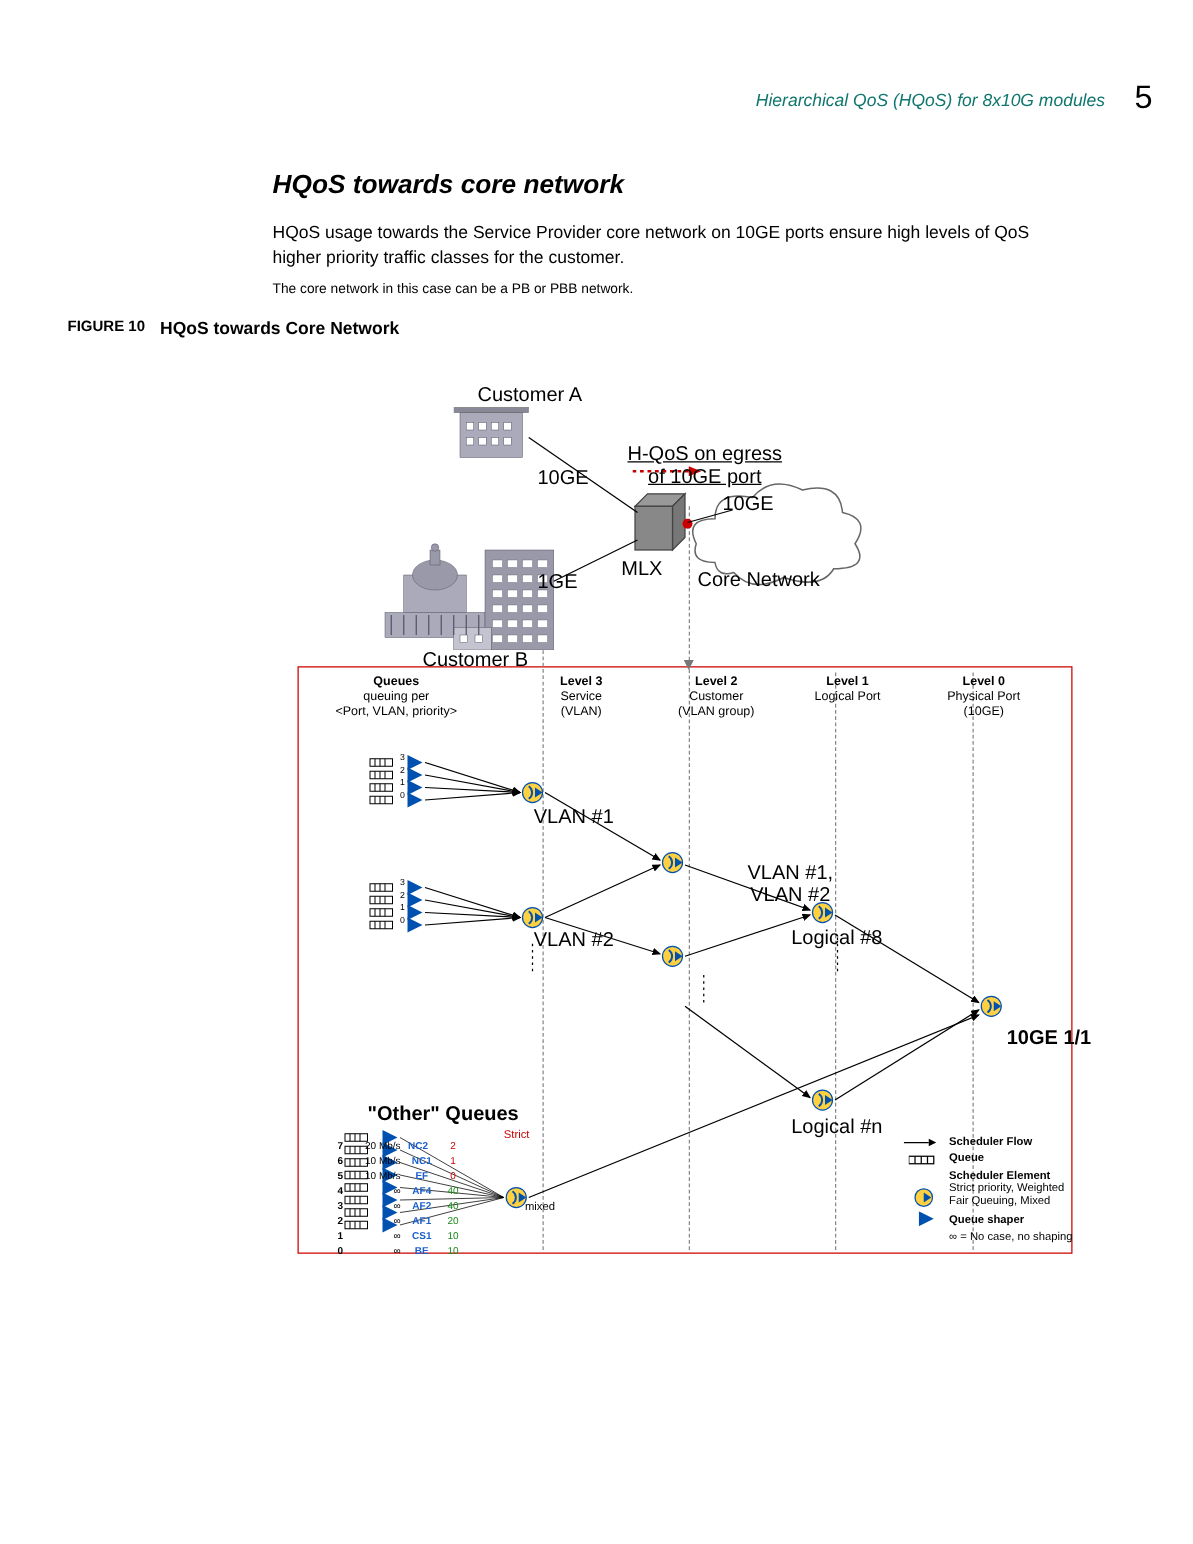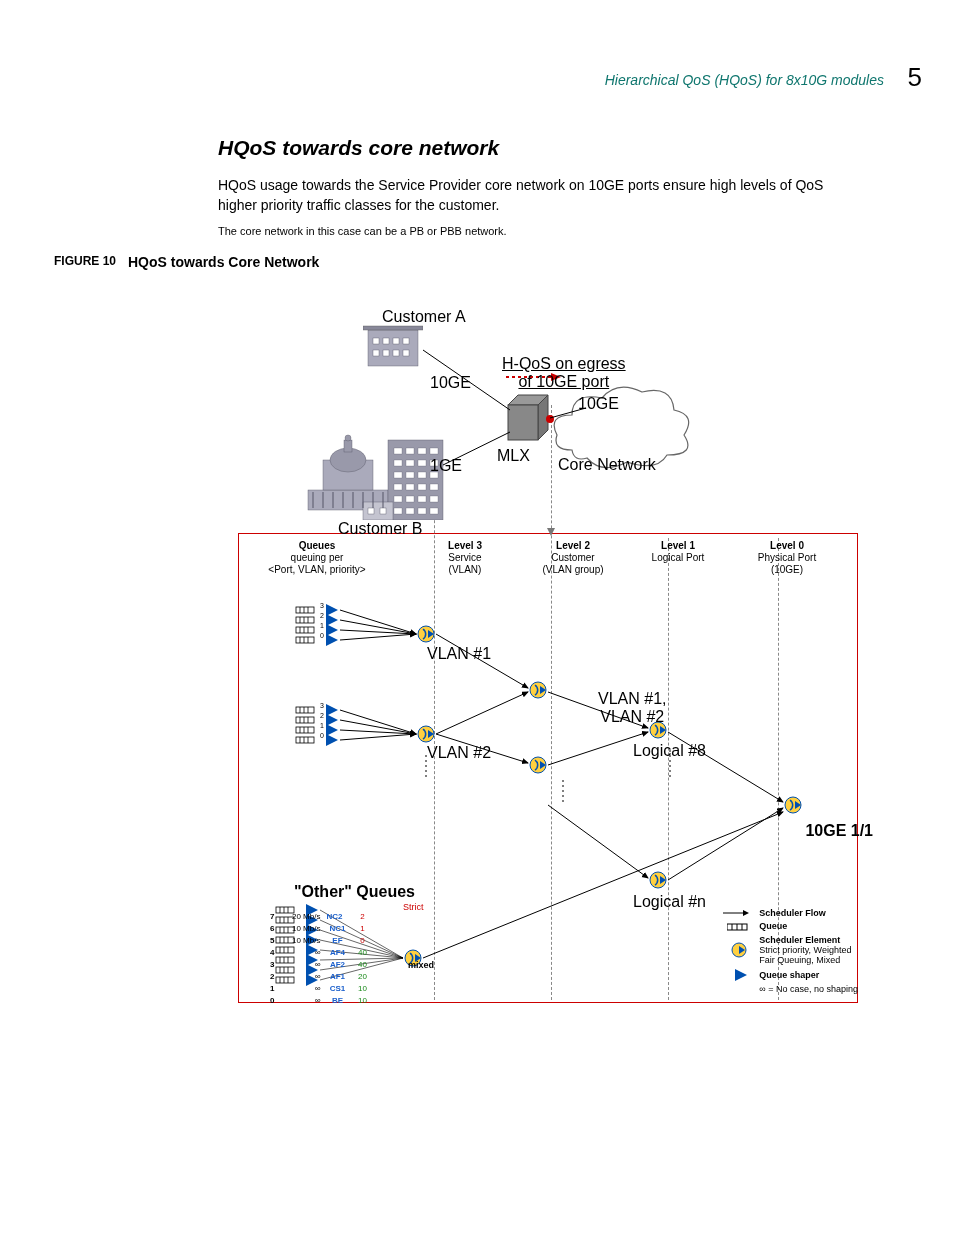--- a/index.html
+++ b/index.html
@@ -95,23 +95,23 @@
   .col-l1 { left:390px; width:100px; }
   .col-l0 { left:494px; width:110px; }
   .lbl-vlan1 { left:189px; top:365px; }
   .lbl-vlan2 { left:189px; top:464px; }
   .lbl-v12   { left:320px; top:410px; text-align:center; line-height:1.1;margin-left:40px; }
   .lbl-log1  { left:395px; top:462px; }
   .lbl-logn  { left:395px; top:613px; }
   .lbl-10ge11{ right:5px; top:542px; font-weight:bold; }
   .lbl-other { left:56px; top:603px; font-weight:bold; }
   .lbl-strict{ left:165px; top:622px; color:#cc0000; font-size:9px; }
-  .lbl-mixed { left:170px; top:680px; font-size:9px;font-weight:bold; }
+  .lbl-mixed { left:182px; top:680px; font-size:9px; }
   .legend { position:absolute; right:20px; top:628px; font-size:9px; line-height:1.15; }
-  .legend-row { display:flex; align-items:center; gap:10px; margin-bottom:3px; }
+  .legend-row { display:flex; align-items:flex-end; gap:10px; margin-bottom:3px; }
   .legend-row .txt b { font-weight:bold; }
   .legend-icon { width:28px; display:flex; justify-content:flex-end; align-items:center; flex-shrink:0; }
   .redbox {
     position:absolute;
     left:0; top:253px;
     width:620px; height:470px;
     border:1.5px solid #cc0000;
   }
   .building {
     position:absolute;

